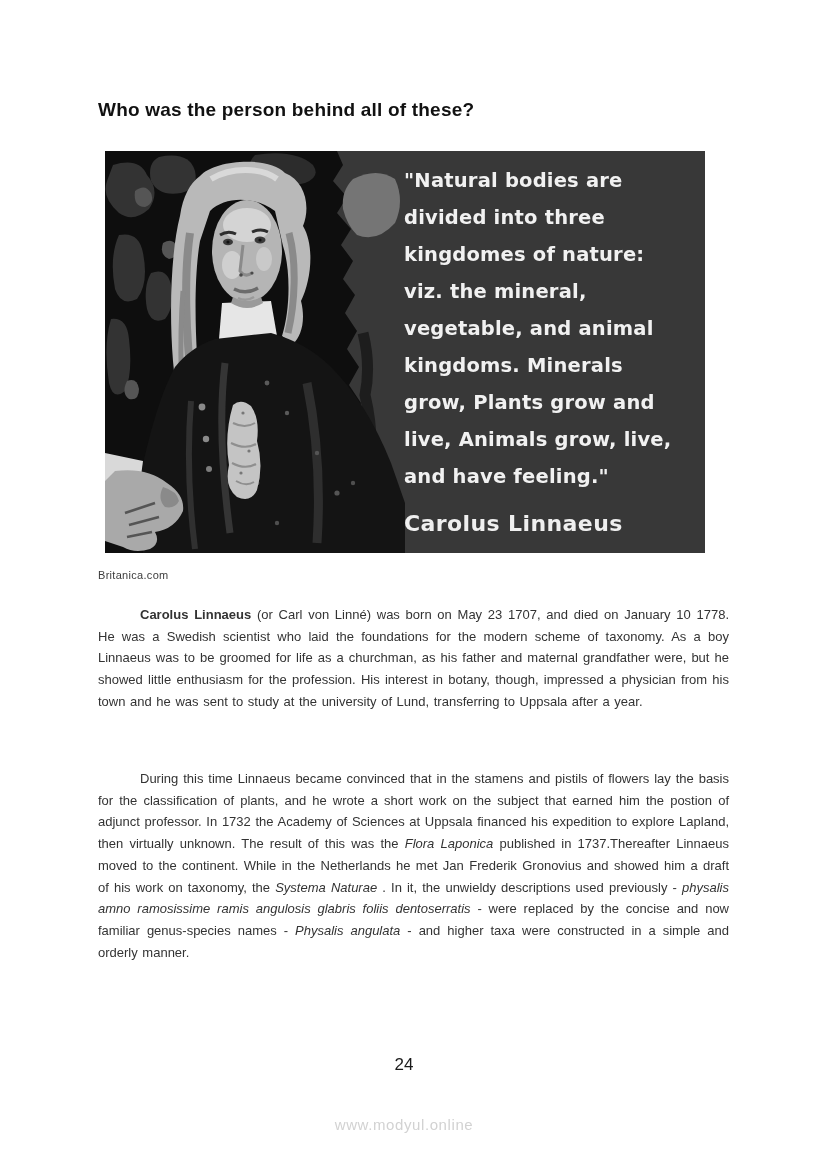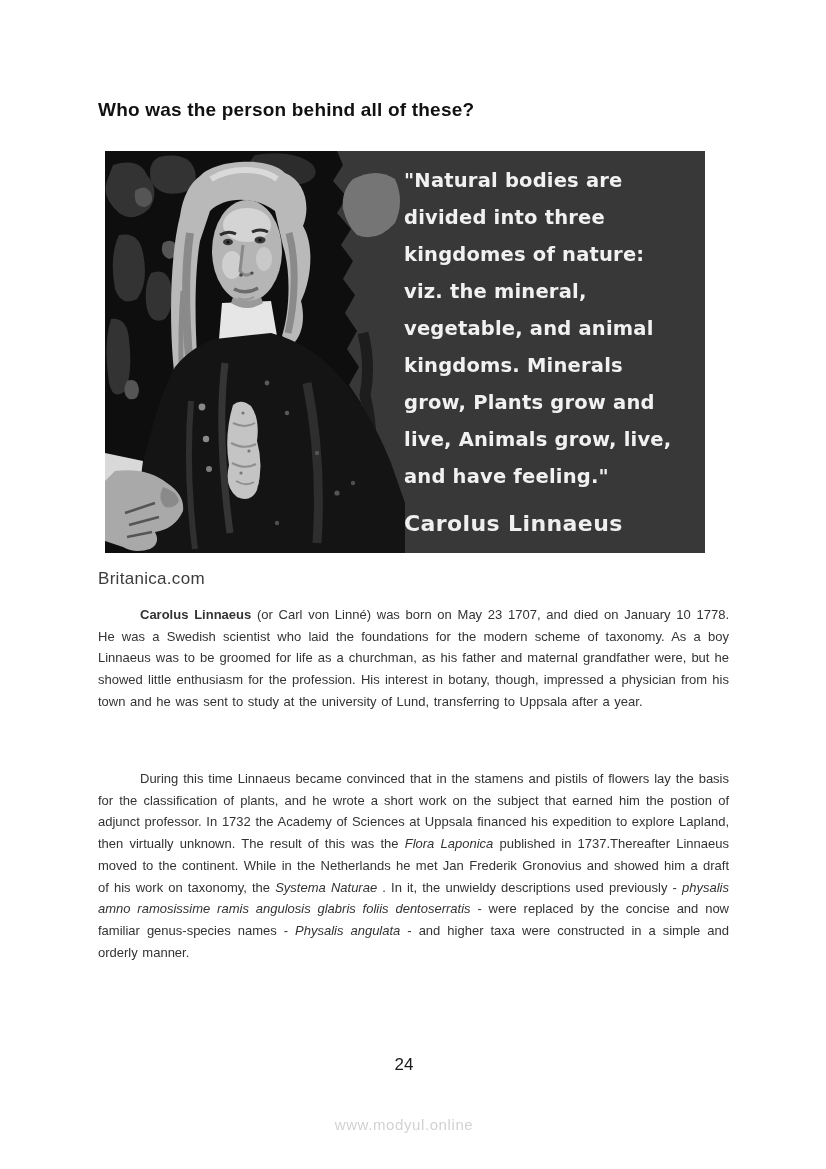--- a/index.html
+++ b/index.html
@@ -23,21 +23,21 @@
     font-size:19.5px; font-weight:bold; line-height:37px;
     color:#f1f1f1; letter-spacing:.2px; white-space:pre-line;
   }
   .attribution {
     position:absolute; left:299px; top:360px;
     font-family:"DejaVu Sans", sans-serif;
     font-size:22px; font-weight:bold; color:#efefef; letter-spacing:.4px;
   }
   .caption {
     position:absolute; left:98px; top:569px;
-    font-size:17px; color:#3c3c3c; letter-spacing:.3px;
+    font-size:11px; color:#3c3c3c; letter-spacing:.3px;
   }
   .body-par {
     position:absolute; left:98px; width:631px;
     font-size:13px; line-height:21.7px; color:#333;
     text-align:justify; text-indent:42px; word-spacing:1px;
   }
   .par-1 { top:604px; }
   .par-2 { top:768px; }
   .body-par .bold { font-weight:bold; }
   .body-par .italic { font-style:italic; }

